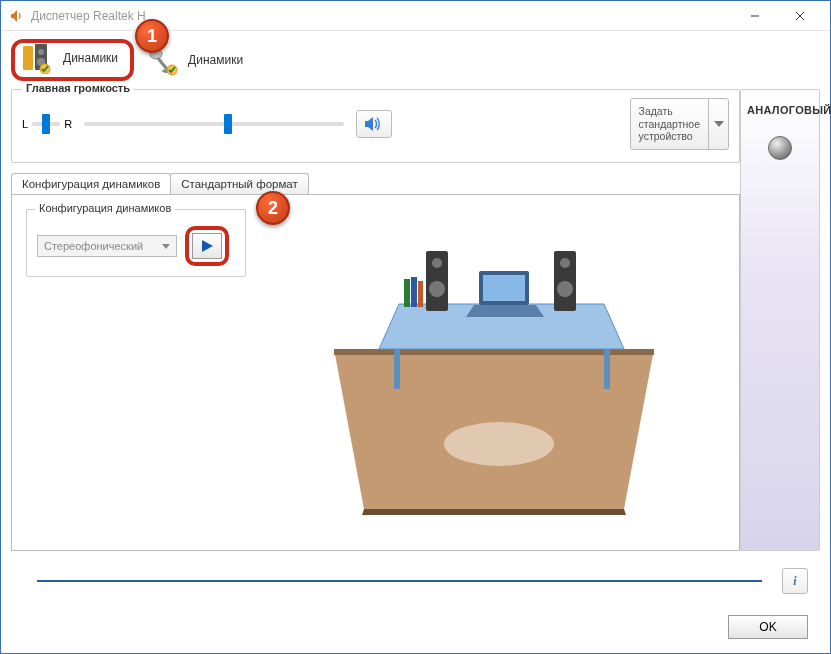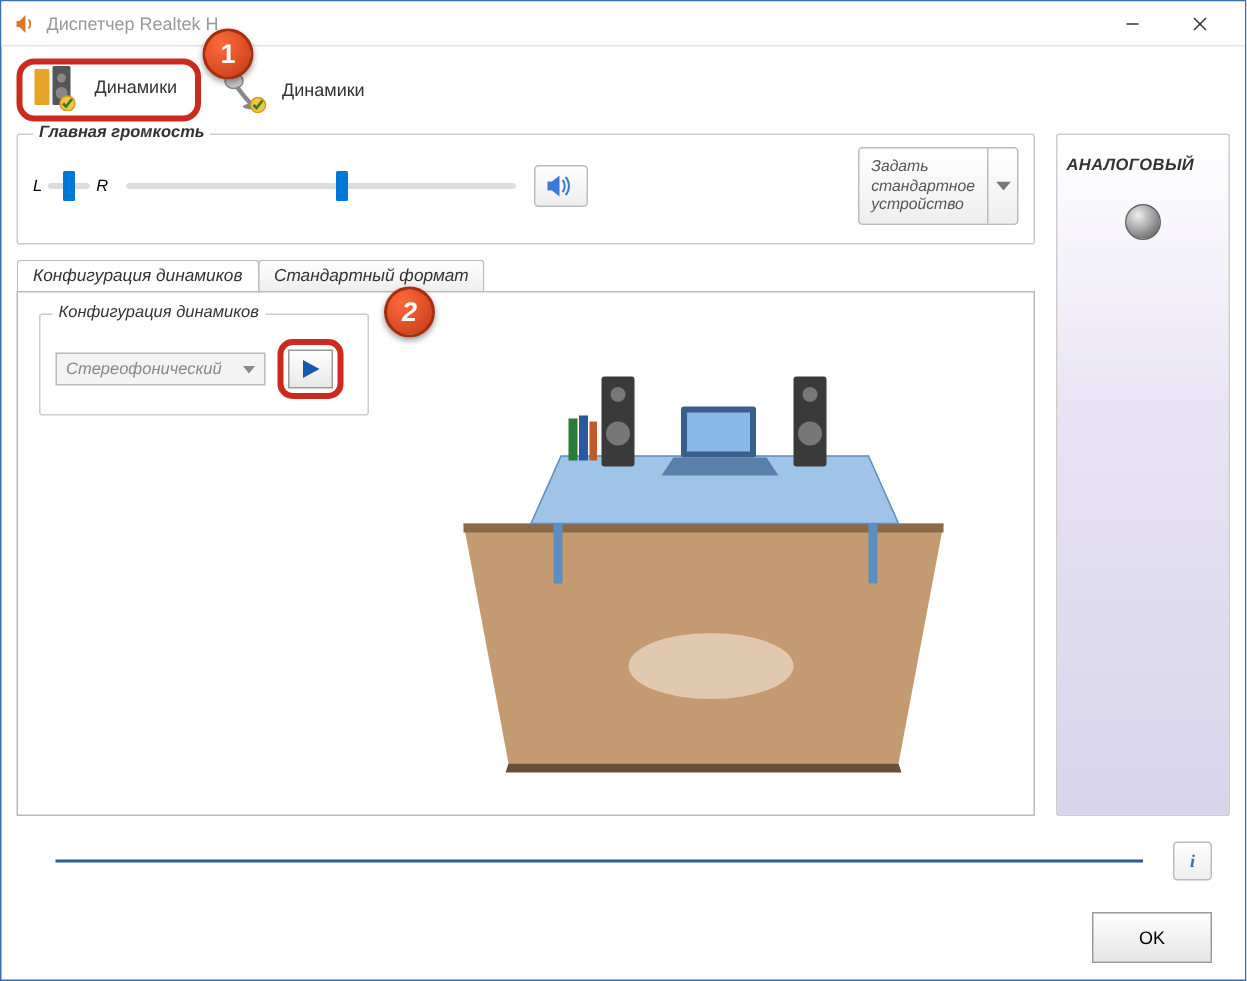--- a/index.html
+++ b/index.html
@@ -16,23 +16,23 @@
 .body { flex: 1; display: flex; flex-direction: column; padding: 8px 10px 4px 10px; }
 
 .device-tabs { display: flex; gap: 4px; height: 42px; margin-bottom: 8px; }
 .device-tab { display: flex; align-items: center; gap: 8px; padding: 4px 12px 4px 6px; border-radius: 4px; cursor: pointer; }
 .device-tab.active-annot { border: 4px solid #cc2a1e; border-radius: 12px; padding: 2px 12px 6px 4px; }
 .device-tab .dt-icon { width: 36px; height: 32px; display: flex; align-items: center; justify-content: center; }
 .device-tab .dt-label { color: #333; font-size: 12px; }
 
 .annot-badge { position: absolute; width: 34px; height: 34px; background: radial-gradient(circle at 35% 30%, #ff6a3a, #c23916); border-radius: 50%; color: #fff; font-weight: bold; font-size: 18px; display: flex; align-items: center; justify-content: center; box-shadow: 0 2px 4px rgba(0,0,0,0.4); border: 2px solid #a52e10; }
 
-.main-row { display: flex; gap: 14px; flex: 1; font-style: italic; }
+.main-row { display: flex; gap: 0; flex: 1; }
 .left-col { flex: 1; display: flex; flex-direction: column; }
-.right-col { width: 116px; background: linear-gradient(#fff, #e8e4f4 40%, #d8d4ec); border: 1px solid #ccc; border-radius: 2px; padding: 14px 6px; text-align: left; }
+.right-col { width: 80px; background: linear-gradient(#fff, #e8e4f4 40%, #d8d4ec); border: 1px solid #ccc; border-radius: 2px; padding: 14px 6px; text-align: right; }
 .right-col .analog-label { font-size: 11px; font-weight: bold; color: #333; margin-bottom: 20px; letter-spacing: 0.3px; }
 .jack-circle { width: 24px; height: 24px; border-radius: 50%; background: radial-gradient(circle at 35% 30%, #eee, #888 65%, #555); margin: 0 auto; border: 1px solid #666; }
 
 .volume-panel { border: 1px solid #ccc; border-radius: 2px; padding: 8px 10px 12px 10px; margin-bottom: 10px; position: relative; }
 .vol-row { display: flex; align-items: center; gap: 12px; }
 .vol-group-label { position: absolute; top: -8px; left: 10px; background: #fff; padding: 0 4px; font-size: 11px; color: #333; font-weight: bold; }
 .lr-box { display: flex; align-items: center; gap: 4px; font-size: 11px; }
 .slider-track { position: relative; height: 4px; background: #ddd; border-radius: 2px; }
 .slider-track.small { width: 28px; }
 .slider-track.big { width: 260px; }
@@ -55,21 +55,21 @@
 .play-btn { width: 30px; height: 26px; border: 1px solid #999; background: linear-gradient(#fff,#e8e8e8); display: flex; align-items: center; justify-content: center; cursor: pointer; }
 .play-annot { border: 4px solid #cc2a1e; border-radius: 10px; padding: 3px; display: inline-flex; }
 
 .scene { flex: 1; display: flex; align-items: flex-start; justify-content: center; position: relative; }
 
 .footer { height: 60px; display: flex; align-items: center; padding: 0 12px 0 16px; gap: 10px; }
 .brand { display: flex; align-items: center; gap: 8px; color: #2a5aa0; font-weight: bold; letter-spacing: 1.5px; font-size: 15px; }
 .brand-line { flex: 1; height: 2px; background: #2a5aa0; margin: 0 10px; }
 .info-btn { width: 26px; height: 26px; border: 1px solid #bbb; border-radius: 3px; background: linear-gradient(#fff,#eee); display: flex; align-items: center; justify-content: center; font-family: Georgia, serif; font-style: italic; font-weight: bold; color: #3a6fb0; cursor: pointer; }
 .ok-row { display: flex; justify-content: flex-end; padding: 4px 12px 10px 0; }
-.ok-btn { width: 80px; height: 34px; border: 1px solid #999; background: linear-gradient(#fff,#e5e5e5); font-size: 12px; cursor: pointer; }
+.ok-btn { width: 80px; height: 24px; border: 1px solid #999; background: linear-gradient(#fff,#e5e5e5); font-size: 12px; cursor: pointer; }
 </style>
 </head>
 <body>
 
 <div class="window">
 
   <div class="titlebar">
     <span class="app-icon">
       <svg viewBox="0 0 16 16" width="16" height="16">
           <path d="M2 6h2l4-4v12l-4-4H2z" fill="#d97a2b"></path>

